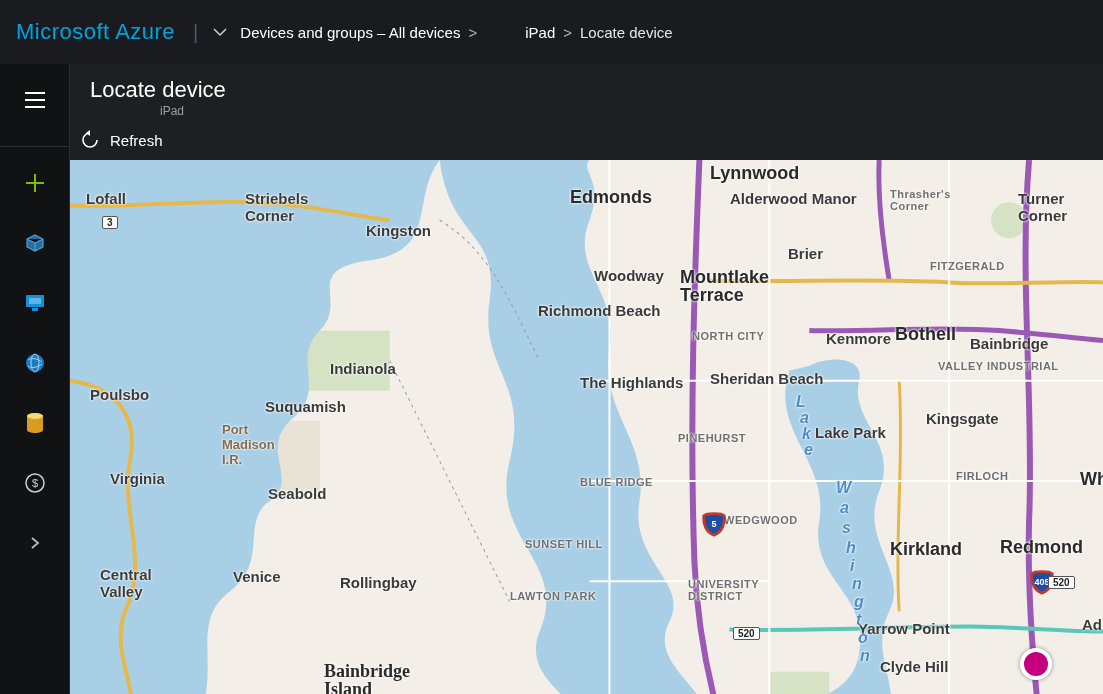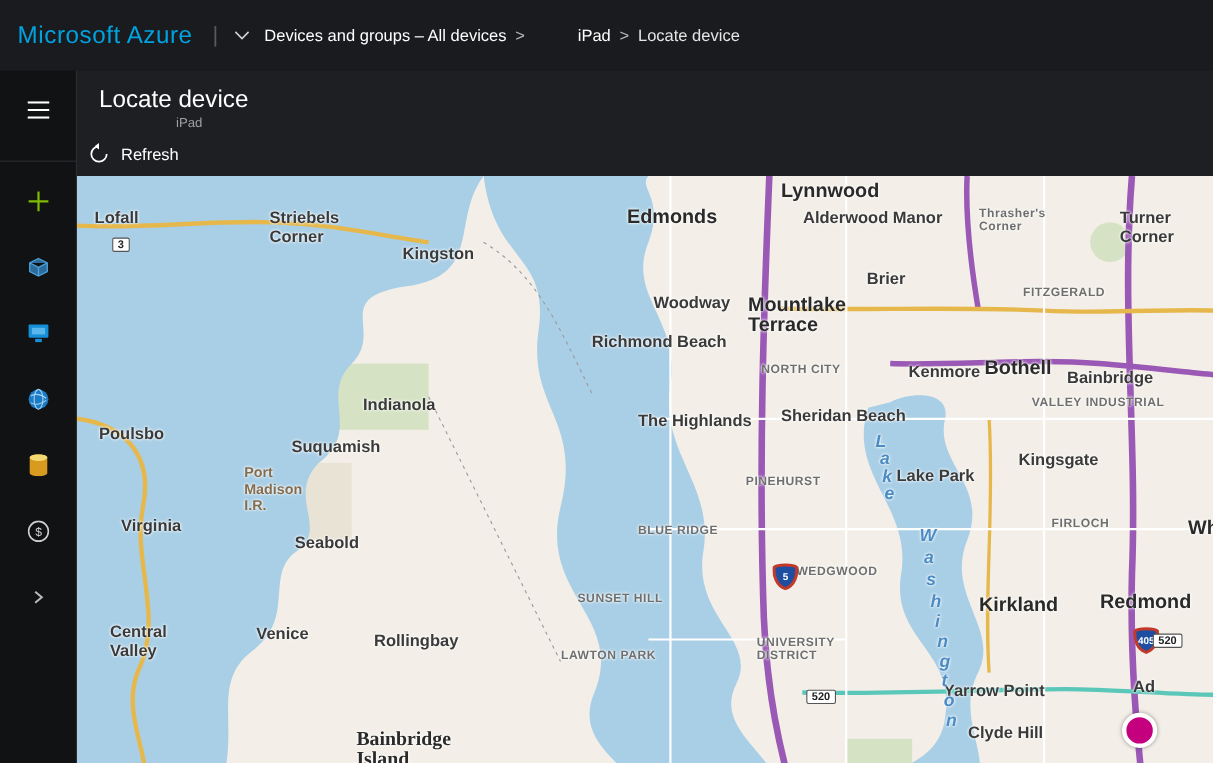--- a/index.html
+++ b/index.html
@@ -364,21 +364,21 @@
 Valley</div>
           <div class="map-label big" style="left: 820px; top: 380px;">Kirkland</div>
           <div class="map-label big" style="left: 930px; top: 378px;">Redmond</div>
           <div class="map-label big" style="left: 254px; top: 502px; white-space: pre; font-family: Liberation Serif, serif;">Bainbridge
 Island</div>
           <div class="map-label city" style="left: 788px; top: 460px;">Yarrow Point</div>
           <div class="map-label city" style="left: 810px; top: 498px;">Clyde Hill</div>
           <div class="map-label city" style="left: 745px; top: 541px; padding-left: 48px;">Medina</div>
           <div class="map-label big" style="left: 845px; top: 540px;">Bellevue</div>
           <div class="map-label big" style="left: 1010px; top: 310px;">Wh</div>
-          <div class="map-label city" style="left: 960px; top: 456px;">Ad</div>
+          <div class="map-label city" style="left: 1012px; top: 456px;">Ad</div>
           <div class="map-label hood" style="left: 622px; top: 170px;">NORTH CITY</div>
           <div class="map-label hood" style="left: 608px; top: 272px;">PINEHURST</div>
           <div class="map-label hood" style="left: 510px; top: 316px;">BLUE RIDGE</div>
           <div class="map-label hood" style="left: 886px; top: 310px;">FIRLOCH</div>
           <div class="map-label hood" style="left: 868px; top: 200px;">VALLEY INDUSTRIAL</div>
           <div class="map-label hood" style="left: 860px; top: 100px;">FITZGERALD</div>
           <div class="map-label hood" style="left: 654px; top: 354px;">WEDGWOOD</div>
           <div class="map-label hood" style="left: 455px; top: 378px;">SUNSET HILL</div>
           <div class="map-label hood" style="left: 440px; top: 430px;">LAWTON PARK</div>
           <div class="map-label hood" style="left: 618px; top: 418px; white-space: pre;">UNIVERSITY

